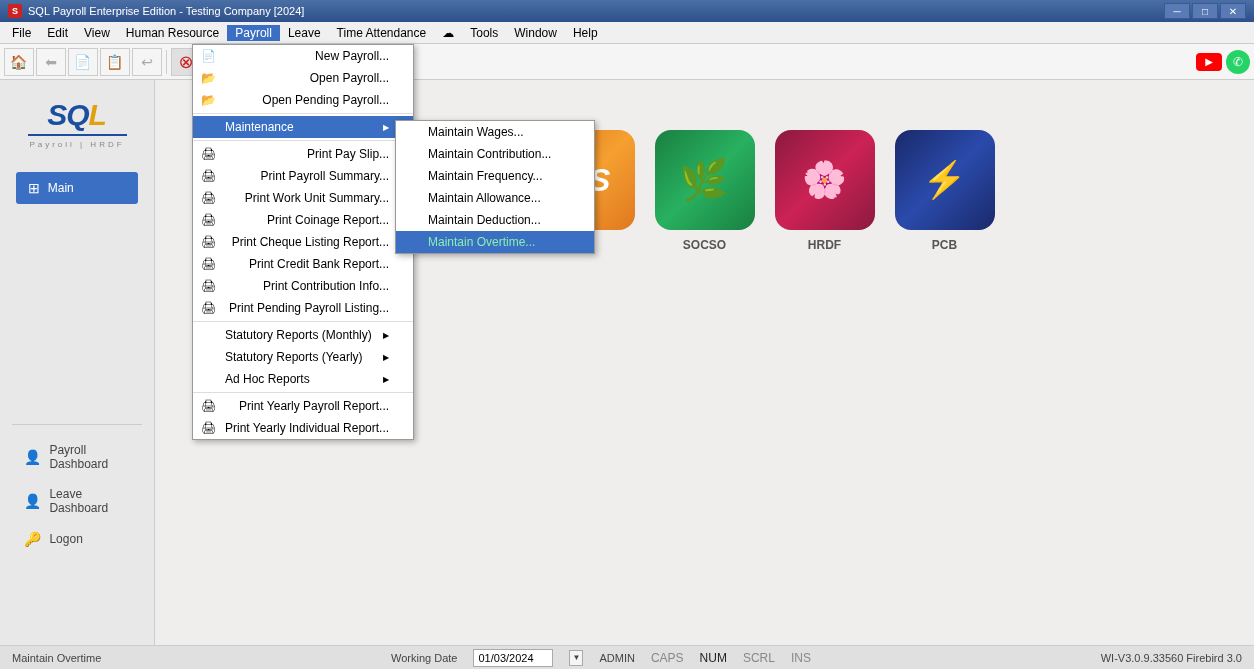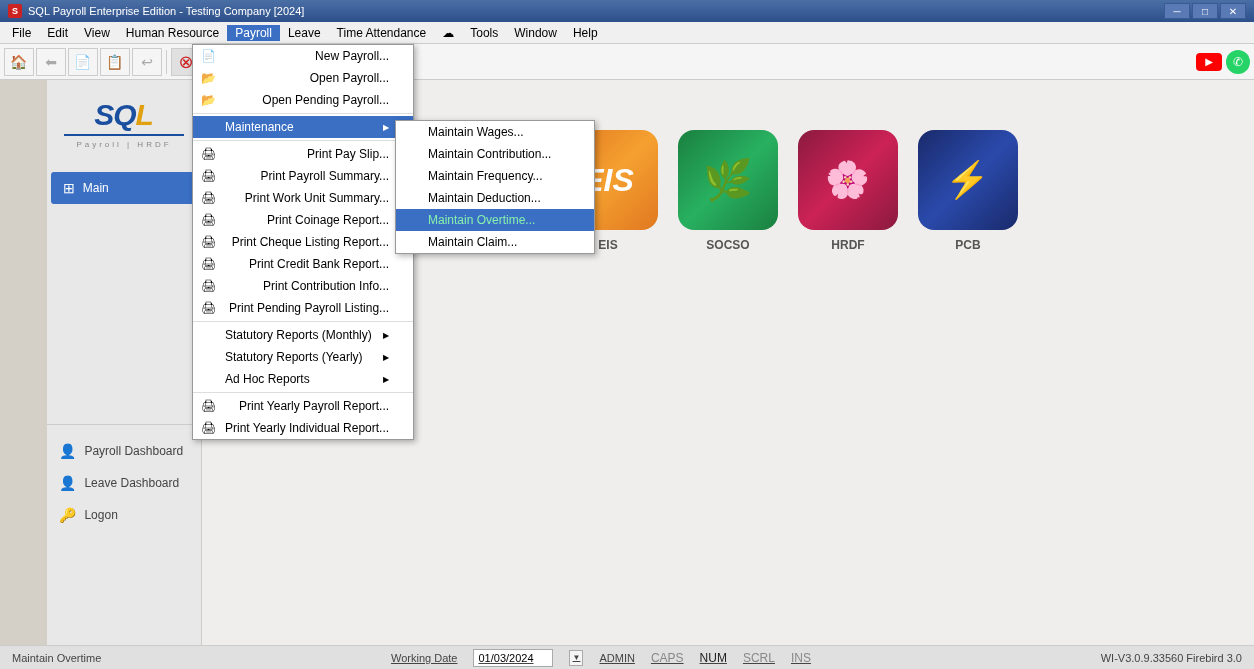--- a/index.html
+++ b/index.html
@@ -84,22 +84,21 @@
     .content-area {
       display: flex;
       height: calc(669px - 22px - 22px - 36px - 24px);
     }
 
     
     .sidebar {
       width: 155px;
       background: #e8e8e8;
       border-right: 1px solid #ccc;
-      padding: 8px 0;
-      margin-left: 47px;
+      padding: 8px 12px;
     }
     .sidebar-logo {
       text-align: center;
       padding: 10px;
       margin-bottom: 10px;
     }
     .sidebar-nav-item {
       display: flex; align-items: center;
       padding: 8px 12px;
       cursor: pointer;
@@ -151,21 +150,21 @@
       padding: 0 12px;
       font-size: 11px;
       color: #444;
       position: absolute;
       bottom: 0; left: 0; right: 0;
     }
     .status-ind { font-size: 12px; color: #888; }
     .status-ind.active { color: #222; }
 
     
-    .working-date-area { display: flex; align-items: center; gap: 16px; text-decoration: underline; }
+    .working-date-area { display: flex; align-items: center; gap: 16px; }
     .date-input {
       border: 1px solid #aaa;
       background: white;
       padding: 2px 4px;
       font-size: 11px;
       width: 80px;
     }
     .date-dropdown {
       background: #f5f5f5;
       border: 1px solid #aaa;
@@ -452,27 +451,27 @@
   <div class="submenu-item">
     <span>Maintain Wages...</span>
   </div>
   <div class="submenu-item">
     <span>Maintain Contribution...</span>
   </div>
   <div class="submenu-item">
     <span>Maintain Frequency...</span>
   </div>
   <div class="submenu-item">
+    <span>Maintain Allowance...</span>
+  </div>
+  <div class="submenu-item">
     <span>Maintain Deduction...</span>
   </div>
   <div class="submenu-item highlighted" style="background:#3a6fc4;color:#86efac;">
     <span>Maintain Overtime...</span>
-  </div>
-  <div class="submenu-item">
-    <span>Maintain Claim...</span>
   </div>
 </div>
 
 <div class="status-bar">
   <span>Maintain Overtime</span>
   <div class="working-date-area">
     <span>Working Date</span>
     <input class="date-input" value="01/03/2024" readonly="" style="">
     <div class="date-dropdown">▼</div>
     <span>ADMIN</span>

